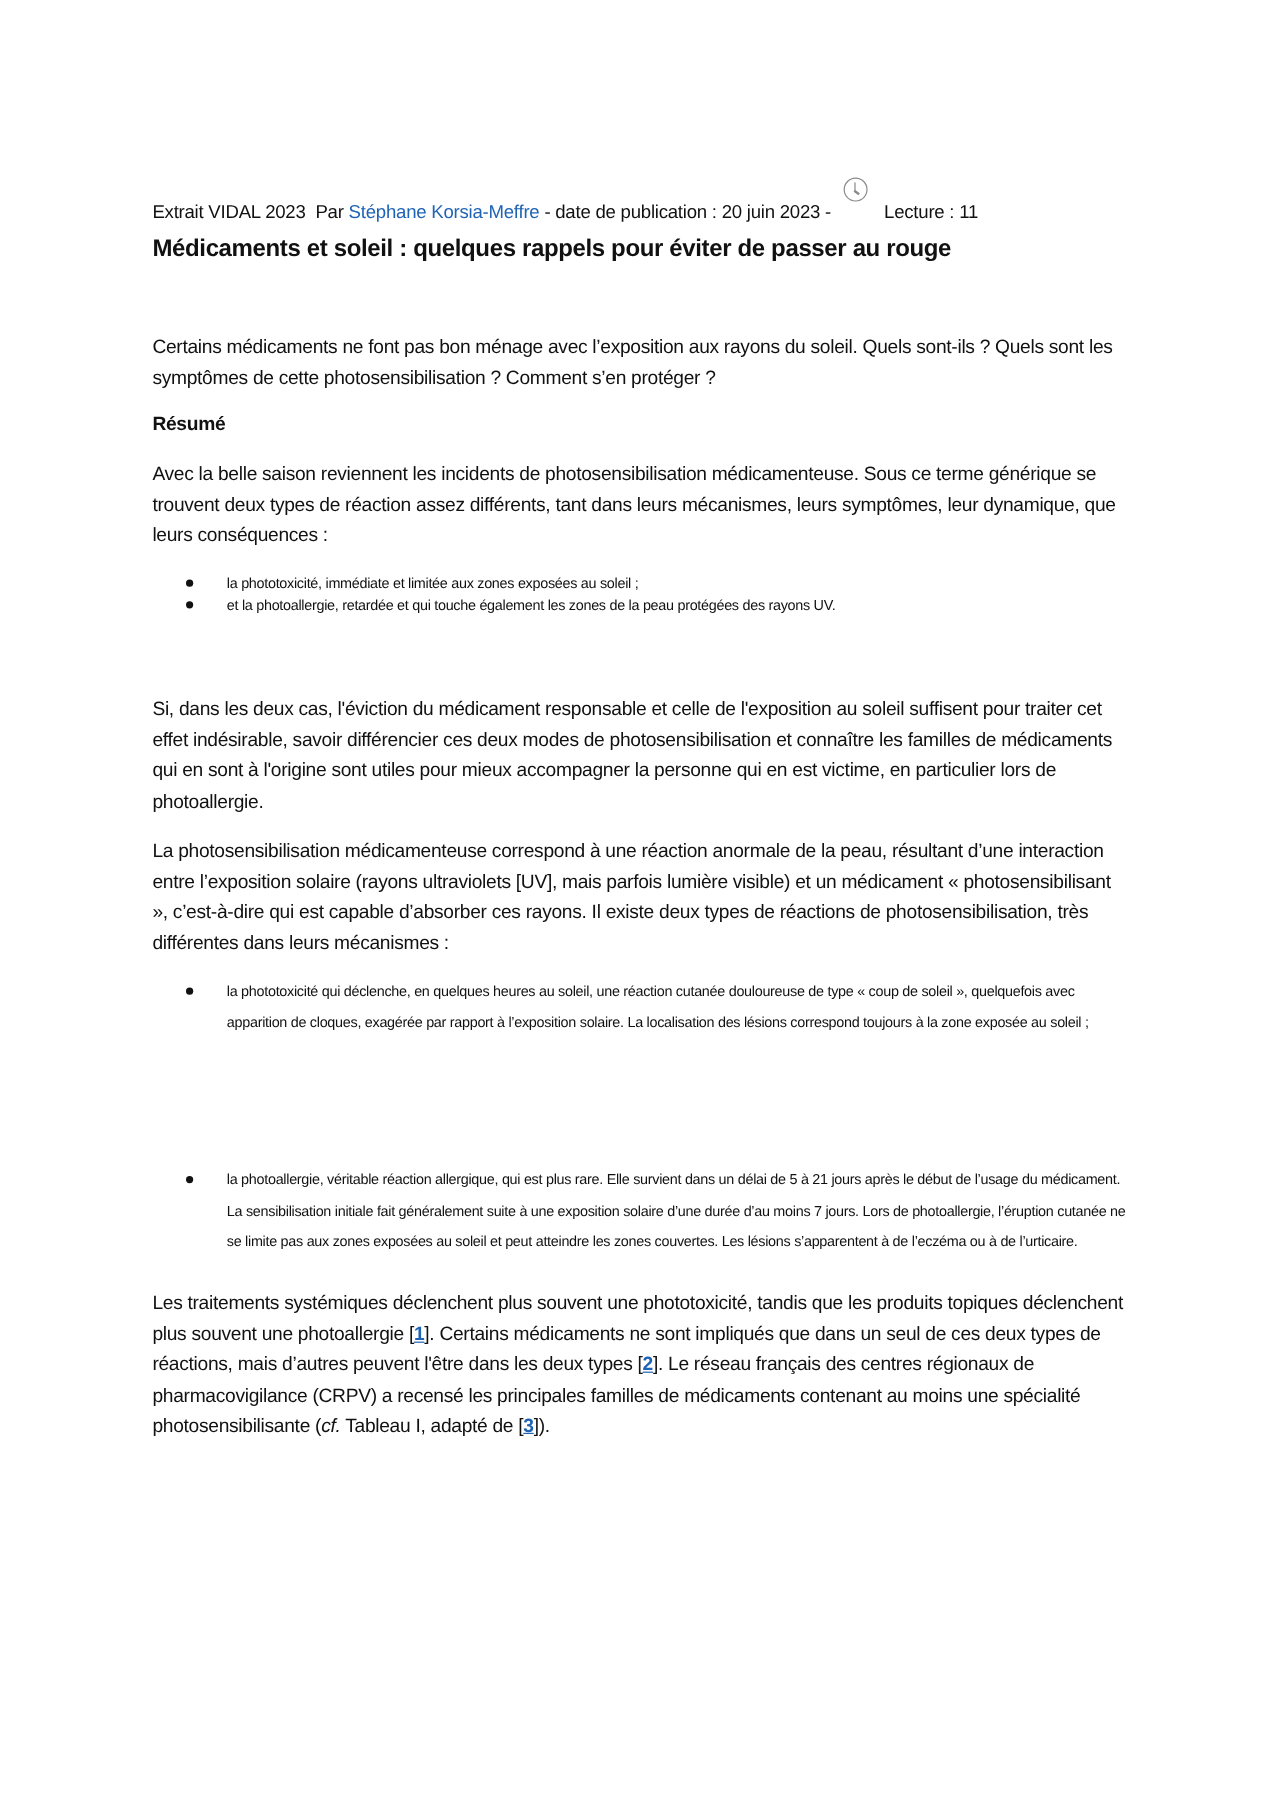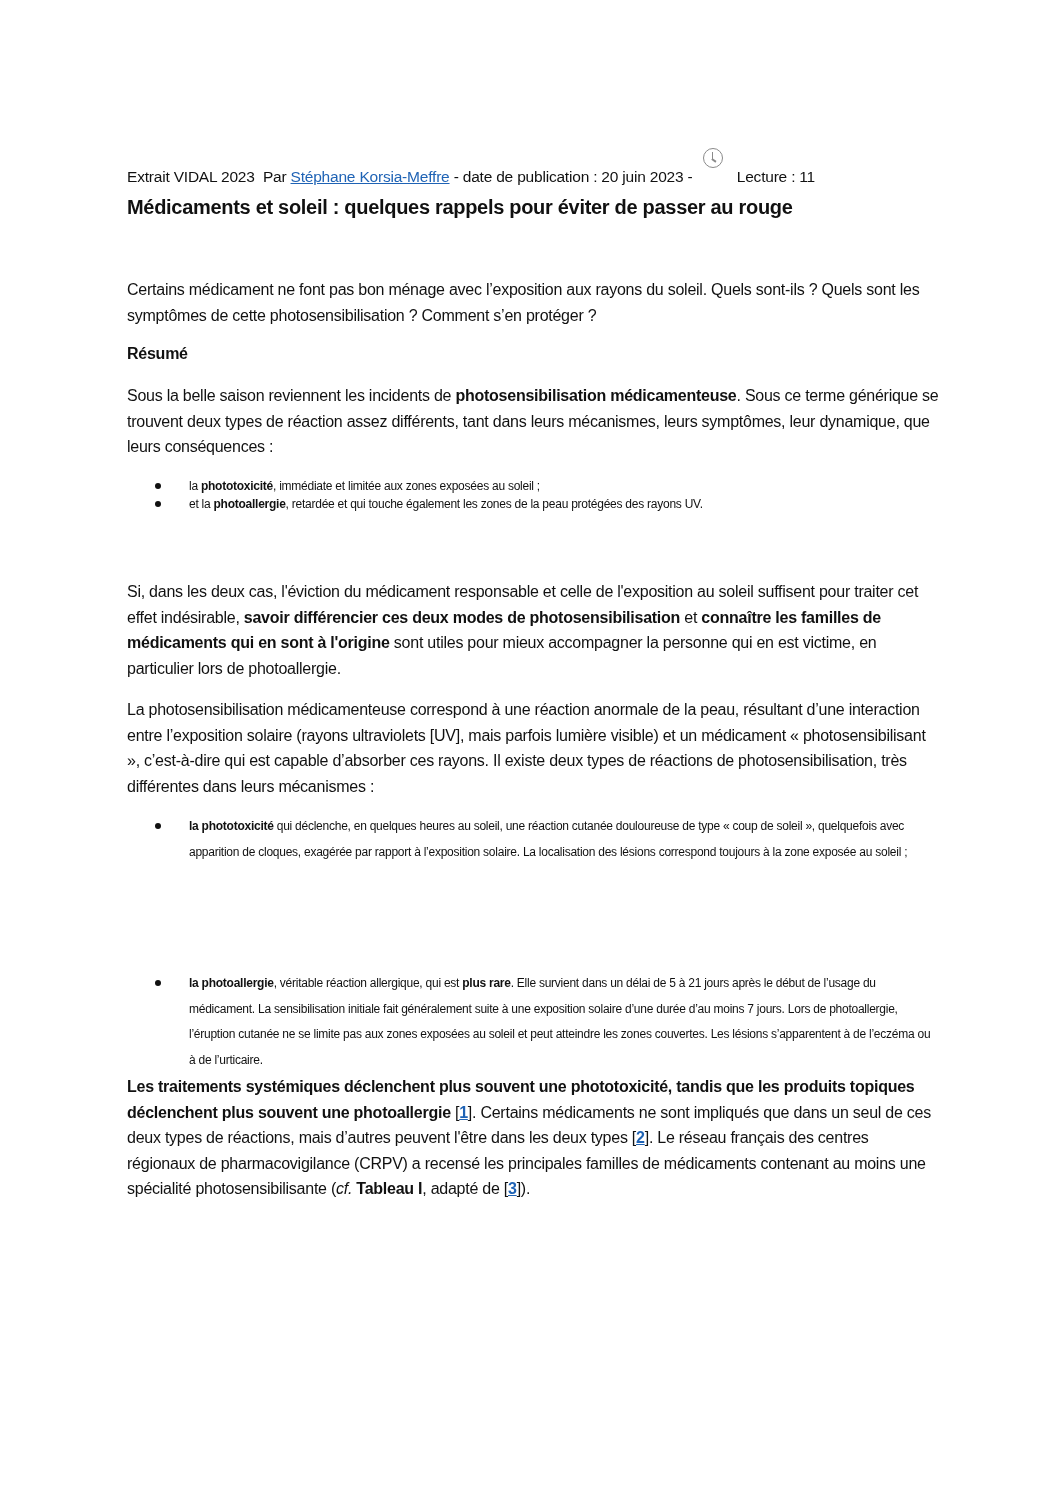--- a/index.html
+++ b/index.html
@@ -1,52 +1,52 @@
 <!DOCTYPE html>
 <html><head>
   <meta charset="utf-8">
   <style>
     html, body { margin:0; padding:0; background:#ffffff; }
     body { width:1058px; height:1497px; position:relative; overflow:hidden;
            font-family:"Liberation Sans", "DejaVu Sans", sans-serif; color:#111; }
     .page { position:absolute; left:127px; top:0; width:812px; }
     .meta { position:absolute; top:148px; left:0; width:812px; font-size:15.5px; white-space:nowrap; letter-spacing:-0.2px; }
-    .meta a { color:#1f63b5; text-decoration:underline; }
+    .meta a { color:#1f63b5; }
     .clock { display:inline-block; width:20px; height:20px; border:1.5px solid #8a8a8a; border-radius:50%;
              position:relative; vertical-align:14px; margin:0 10px 0 6px; box-sizing:border-box; }
     .clock::before { content:""; position:absolute; left:8px; top:3px; width:1.5px; height:7px; background:#8a8a8a; }
     .clock::after { content:""; position:absolute; left:8px; top:9px; width:5px; height:1.5px; background:#8a8a8a; transform:rotate(35deg); transform-origin:left center; }
     h1 { position:absolute; top:190px; left:0; width:760px; margin:0; font-size:20px; line-height:34px; font-weight:bold; letter-spacing:-0.3px; }
     .p { position:absolute; left:0; width:812px; font-size:16px; line-height:25.5px; margin:0; letter-spacing:-0.25px; }
     .li { position:absolute; left:62px; width:750px; font-size:12px; line-height:25.5px; letter-spacing:-0.25px; }
     .bullet { position:absolute; left:-34px; top:9px; width:6px; height:6px; background:#111; border-radius:50%; }
-    b { font-weight:bold; }
+    b { font-weight:normal; }
     .ref { color:#1f63b5; text-decoration:underline; font-weight:bold; }
   </style>
 </head>
 <body>
 
 <div class="page">
 
   <div class="meta">
     <span>Extrait VIDAL 2023</span>&nbsp;
     <span>Par</span>
     <a>Stéphane Korsia-Meffre</a>
     <span>- date de publication : 20 juin 2023 -</span>
     <span class="clock"></span>
     <span>Lecture : 11</span>
   </div>
 
   <h1>Médicaments et soleil : quelques rappels pour éviter de passer au rouge</h1>
 
-  <p class="p" style="top:277px;">Certains médicament ne font pas bon ménage avec l’exposition aux rayons du soleil. Quels sont-ils ? Quels sont les symptômes de cette photosensibilisation ? Comment s’en protéger ?</p>
+  <p class="p" style="top:277px;">Certains médicaments ne font pas bon ménage avec l’exposition aux rayons du soleil. Quels sont-ils ? Quels sont les symptômes de cette photosensibilisation ? Comment s’en protéger ?</p>
 
   <p class="p" style="top:341px;font-weight:bold;">Résumé</p>
 
-  <p class="p" style="top:383px;"><span>Sous la belle saison reviennent les incidents de </span><b>photosensibilisation médicamenteuse</b><span>. Sous ce terme générique se trouvent deux types de réaction assez différents, tant dans leurs mécanismes, leurs symptômes, leur dynamique, que leurs conséquences :</span></p>
+  <p class="p" style="top:383px;"><span>Avec la belle saison reviennent les incidents de </span><b>photosensibilisation médicamenteuse</b><span>. Sous ce terme générique se trouvent deux types de réaction assez différents, tant dans leurs mécanismes, leurs symptômes, leur dynamique, que leurs conséquences :</span></p>
 
   <div class="li" style="top:474px;">
     <span class="bullet"></span>
     <span>la </span><b>phototoxicité</b><span>, immédiate et limitée aux zones exposées au soleil ;</span>
   </div>
   <div class="li" style="top:492px;">
     <span class="bullet"></span>
     <span>et la </span><b>photoallergie</b><span>, retardée et qui touche également les zones de la peau protégées des rayons UV.</span>
   </div>
 

